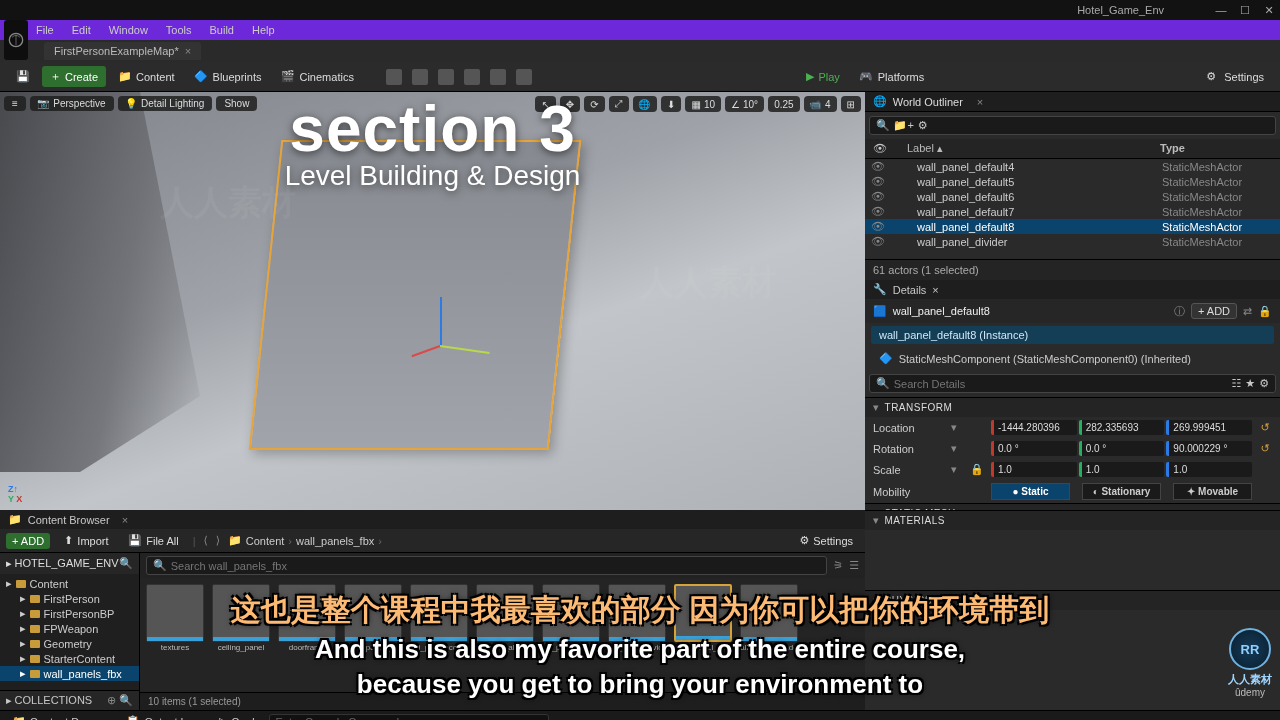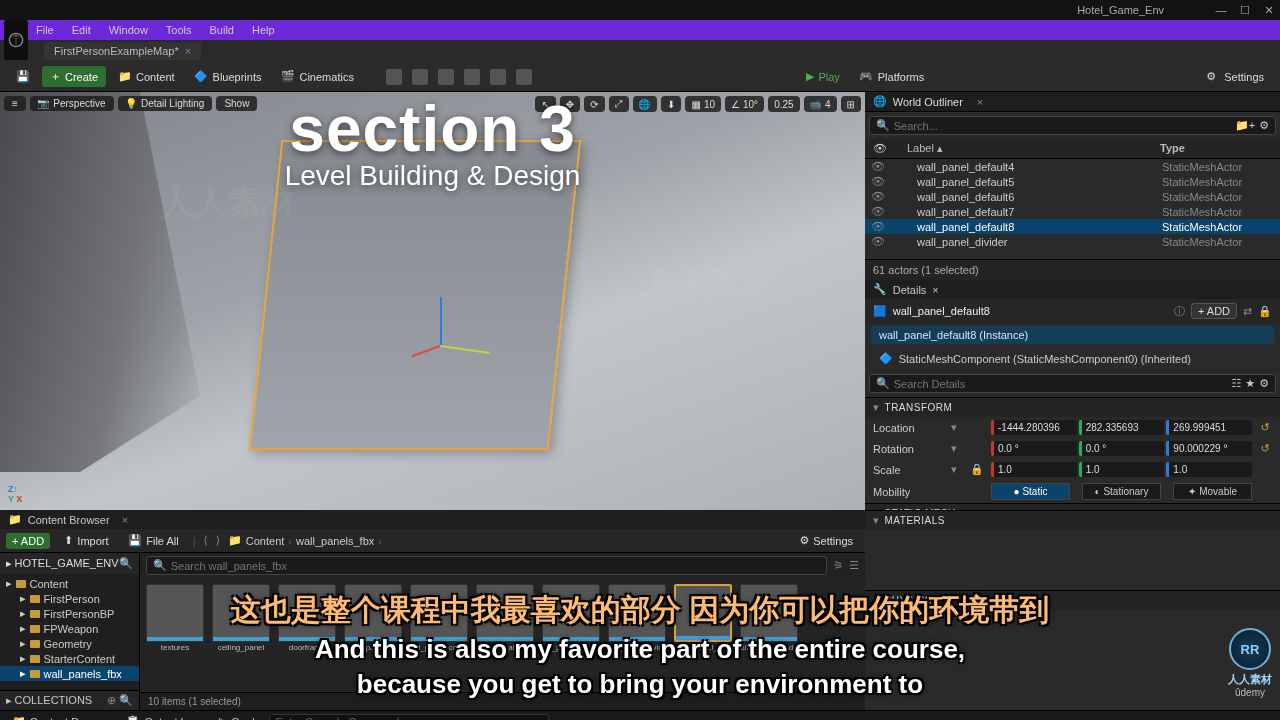--- a/index.html
+++ b/index.html
@@ -72,21 +72,21 @@
   .proprow { display:flex; align-items:center; padding:3px 8px; gap:6px; }
   .proprow .plabel { width:72px; color:#ccc; }
   .proprow .drop { width:12px; color:#888; cursor:pointer; }
   .proprow .lock { width:16px; color:#888; cursor:pointer; text-align:center; }
   .vec { display:flex; gap:2px; flex:1; }
   .vec .v { flex:1; background:#1a1a1a; border-left:3px solid; padding:2px 4px; color:#ddd; font-size:10px; border-radius:2px; }
   .vec .v.x { border-color:#c0392b; }
   .vec .v.y { border-color:#27ae60; }
   .vec .v.z { border-color:#2c7be5; }
   .proprow .reset { color:#d6a23a; cursor:pointer; width:14px; text-align:center; }
-  .mobility { display:flex; gap:12px; flex:1; }
+  .mobility { display:flex; gap:12px; flex:1;font-weight:bold; }
   .mobility .m { flex:1; background:#1a1a1a; border:1px solid #444; padding:2px 4px; text-align:center; cursor:pointer; color:#ccc; font-size:10px; }
   .mobility .m.active { background:#0a436b; color:#fff; }
   .bottom { display:flex; height:200px; }
   .content-browser { flex:1; background:#242424; display:flex; flex-direction:column; }
   .cb-header { background:#1e1e1e; padding:3px 8px; display:flex; align-items:center; gap:6px; }
   .cb-toolbar { padding:3px 6px; display:flex; align-items:center; gap:8px; background:#262626; border-bottom:1px solid #000; }
   .cb-toolbar .btn { display:flex; align-items:center; gap:4px; padding:2px 6px; border-radius:3px; cursor:pointer; color:#ddd; }
   .cb-toolbar .addbtn2 { background:#2e6e2e; color:#fff; }
   .cb-toolbar .crumb { color:#ccc; display:flex; align-items:center; gap:4px; }
   .cb-toolbar .crumb span { cursor:pointer; }
@@ -256,21 +256,20 @@
   </div>
 
   <div class="rightpanel">
     <div class="panelhead">
       <span>🌐</span>
       <span class="title">World Outliner</span>
       <span class="x">×</span>
     </div>
     <div class="search">
       <span class="ic">🔍</span>
-      <input placeholder="Search..." style="">
       <span>📁+</span>
       <span>⚙</span>
     </div>
     <div class="outliner-header">
       <span style="width:16px">👁</span>
       <span class="col label">Label ▴</span>
       <span class="col type">Type</span>
     </div>
     <div class="outliner-list" id="outliner-list">
         <div class="orow">

